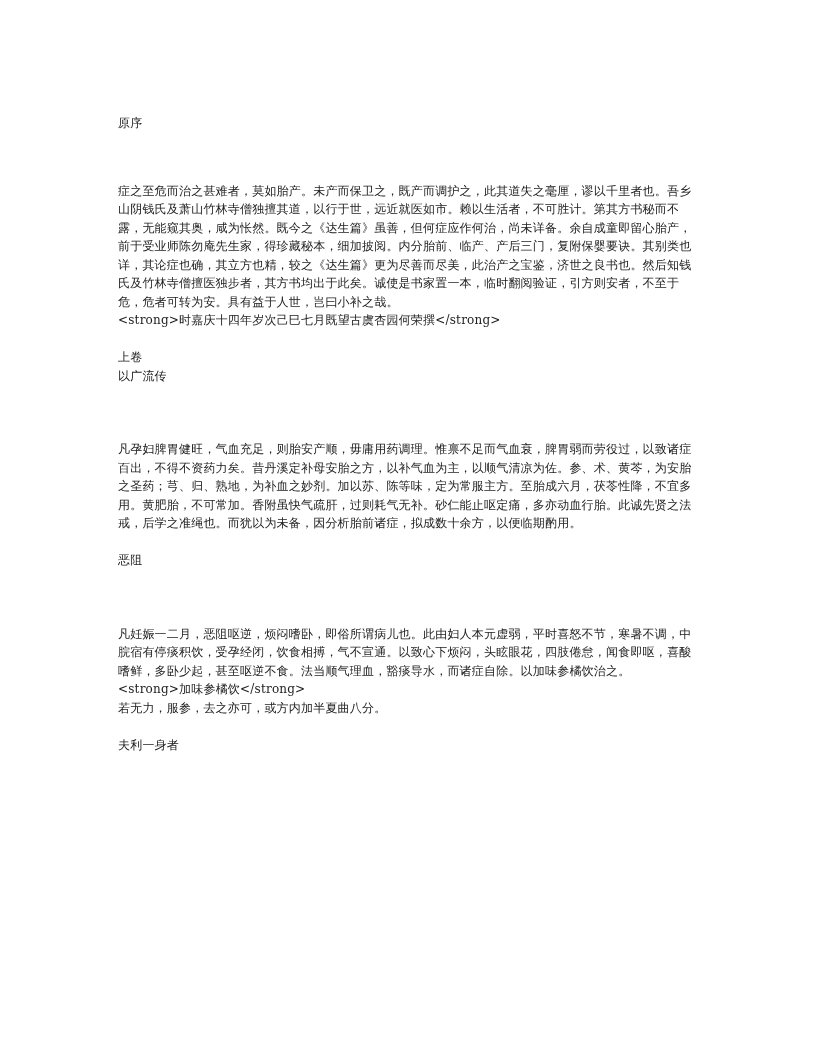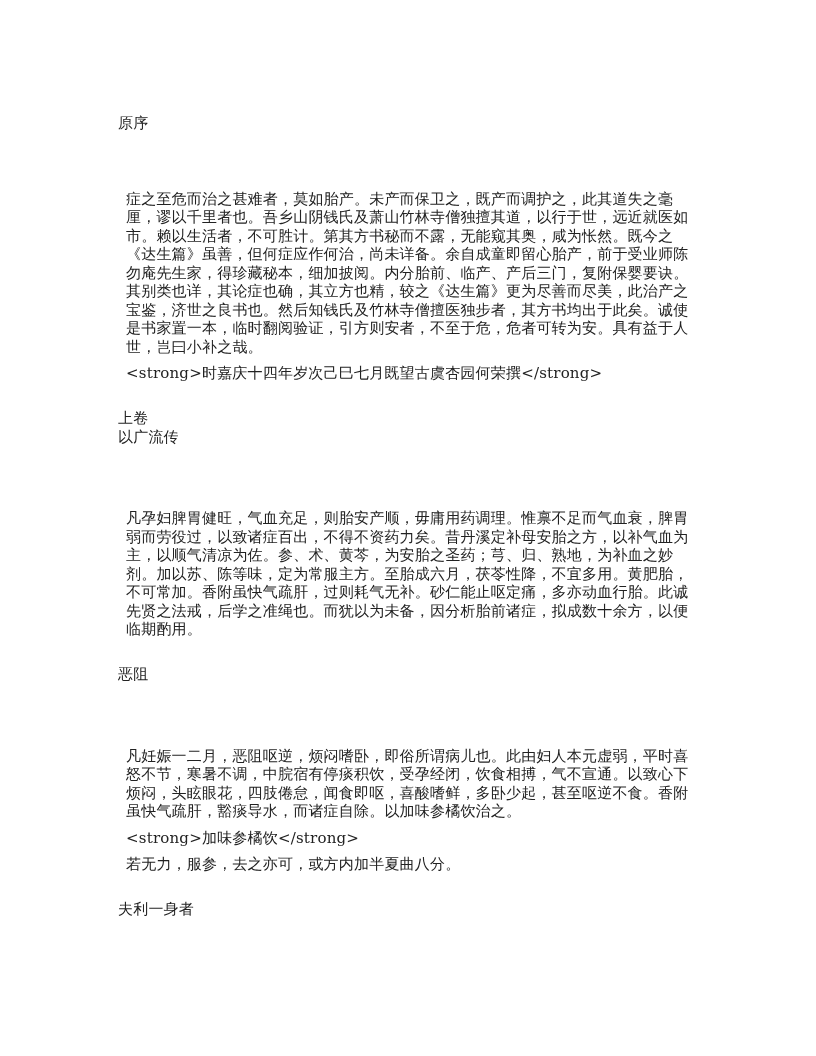--- a/index.html
+++ b/index.html
@@ -3,23 +3,23 @@
 <meta charset="utf-8">
 <style>
   html, body { margin: 0; padding: 0; background: #ffffff; }
   body {
     width: 816px; height: 1056px; position: relative; overflow: hidden;
     font-family: "DejaVu Serif", "Liberation Serif", serif;
     color: #222222;
   }
   .page {
     position: absolute; left: 118px; top: 114px; width: 584px;
-    font-size: 15px; line-height: 18.5px; letter-spacing: 0.2px;
+    font-size: 12px; line-height: 18.5px; letter-spacing: 0.2px;
   }
-  .block { margin: 8px; white-space: normal; word-break: break-all; }
+  .block { margin: 0; white-space: normal; word-break: break-all; }
   .heading { margin: 0; }
   .gap-after-title { height: 49px; }
   .gap-small { height: 18.5px; }
   .gap-large { height: 55px; }
 </style>
 </head>
 <body>
 
 <div class="page">
   <p class="heading">原序</p>
@@ -33,19 +33,19 @@
   <p class="heading">上卷</p>
   <p class="heading">以广流传</p>
   <div class="gap-large"></div>
 
   <p class="block">凡孕妇脾胃健旺，气血充足，则胎安产顺，毋庸用药调理。惟禀不足而气血衰，脾胃弱而劳役过，以致诸症百出，不得不资药力矣。昔丹溪定补母安胎之方，以补气血为主，以顺气清凉为佐。参、术、黄芩，为安胎之圣药；芎、归、熟地，为补血之妙剂。加以苏、陈等味，定为常服主方。至胎成六月，茯苓性降，不宜多用。黄肥胎，不可常加。香附虽快气疏肝，过则耗气无补。砂仁能止呕定痛，多亦动血行胎。此诚先贤之法戒，后学之准绳也。而犹以为未备，因分析胎前诸症，拟成数十余方，以便临期酌用。</p>
 
   <div class="gap-small"></div>
   <p class="heading">恶阻</p>
   <div class="gap-large"></div>
 
-  <p class="block">凡妊娠一二月，恶阻呕逆，烦闷嗜卧，即俗所谓病儿也。此由妇人本元虚弱，平时喜怒不节，寒暑不调，中脘宿有停痰积饮，受孕经闭，饮食相搏，气不宣通。以致心下烦闷，头眩眼花，四肢倦怠，闻食即呕，喜酸嗜鲜，多卧少起，甚至呕逆不食。香附虽快气疏肝，豁痰导水，而诸症自除。以加味参橘饮治之。</p>
+  <p class="block">凡妊娠一二月，恶阻呕逆，烦闷嗜卧，即俗所谓病儿也。此由妇人本元虚弱，平时喜怒不节，寒暑不调，中脘宿有停痰积饮，受孕经闭，饮食相搏，气不宣通。以致心下烦闷，头眩眼花，四肢倦怠，闻食即呕，喜酸嗜鲜，多卧少起，甚至呕逆不食。法当顺气理血，豁痰导水，而诸症自除。以加味参橘饮治之。</p>
   <p class="block">&lt;strong&gt;加味参橘饮&lt;/strong&gt;</p>
   <p class="block">若无力，服参，去之亦可，或方内加半夏曲八分。</p>
 
   <div class="gap-small"></div>
   <p class="heading">夫利一身者</p>
 </div>
 
 </body></html>

